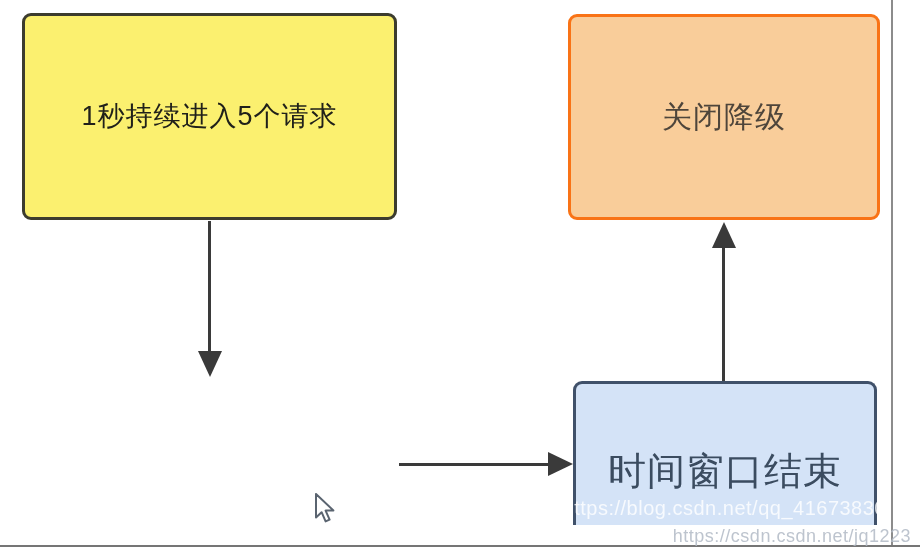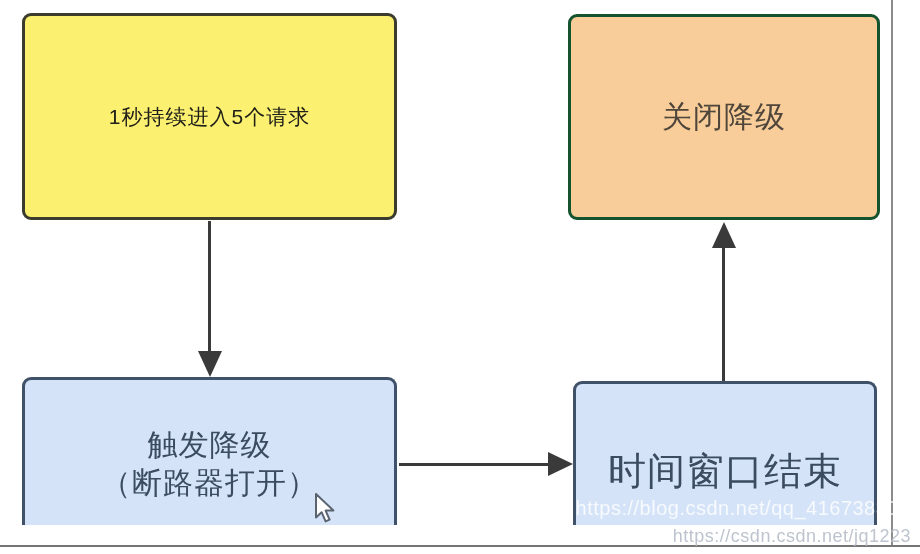--- a/index.html
+++ b/index.html
@@ -20,30 +20,30 @@
     box-sizing: border-box;
     text-align: center;
   }
   .node-condition {
     left: 22px; top: 13px;
     width: 375px; height: 207px;
     border: 3px solid #3c3c2e;
     border-radius: 9px;
     background: #fbf06f;
     color: #20201a;
-    font-size: 21px;
+    font-size: 27px;
     line-height: 39px;
     letter-spacing: 1px;
     display: flex; flex-direction: column;
     align-items: center; justify-content: center;
   }
   .node-close {
     left: 568px; top: 14px;
     width: 312px; height: 206px;
-    border: 3px solid #14532d;
+    border: 3px solid #f97316;
     border-radius: 9px;
     background: #f9cd9a;
     color: #4e453b;
     font-size: 30px;
     letter-spacing: 1px;
     display: flex;
     align-items: center; justify-content: center;
   }
   .node-trigger {
     left: 22px; top: 377px;
@@ -94,21 +94,21 @@
     background: #8c8c8c;
   }
   .hline {
     position: absolute;
     left: 0; top: 545px;
     width: 920px; height: 2px;
     background: #757575;
   }
   .wm1 {
     position: absolute;
-    right: 21px; top: 497px;
+    right: 34px; top: 497px;
     font-size: 20px;
     color: rgba(255,255,255,0.80);
     letter-spacing: 0.5px;
     white-space: nowrap;
   }
   .wm2 {
     position: absolute;
     right: 9px; top: 526px;
     font-size: 18px;
     color: rgba(178,186,197,0.85);
@@ -127,24 +127,20 @@
 <div class="canvas">
 
   <div class="node node-condition" style="background-color: rgb(251, 240, 111);">
     <div>1秒持续进入5个请求</div>
   </div>
 
   <div class="node node-close" style="background-color: rgb(249, 205, 154);">
     <div>关闭降级</div>
   </div>
 
-  <div class="node node-trigger" style="background-color: rgb(212, 227, 247);">
-    <div>触发降级</div>
-    <div>（断路器打开）</div>
-  </div>
 
   <div class="node node-window" style="background-color: rgb(212, 227, 247);">
     <div>时间窗口结束</div>
   </div>
 
   <div class="aline line-down"></div>
   <div class="ahead head-down"></div>
 
   <div class="aline line-right"></div>
   <div class="ahead head-right"></div>

